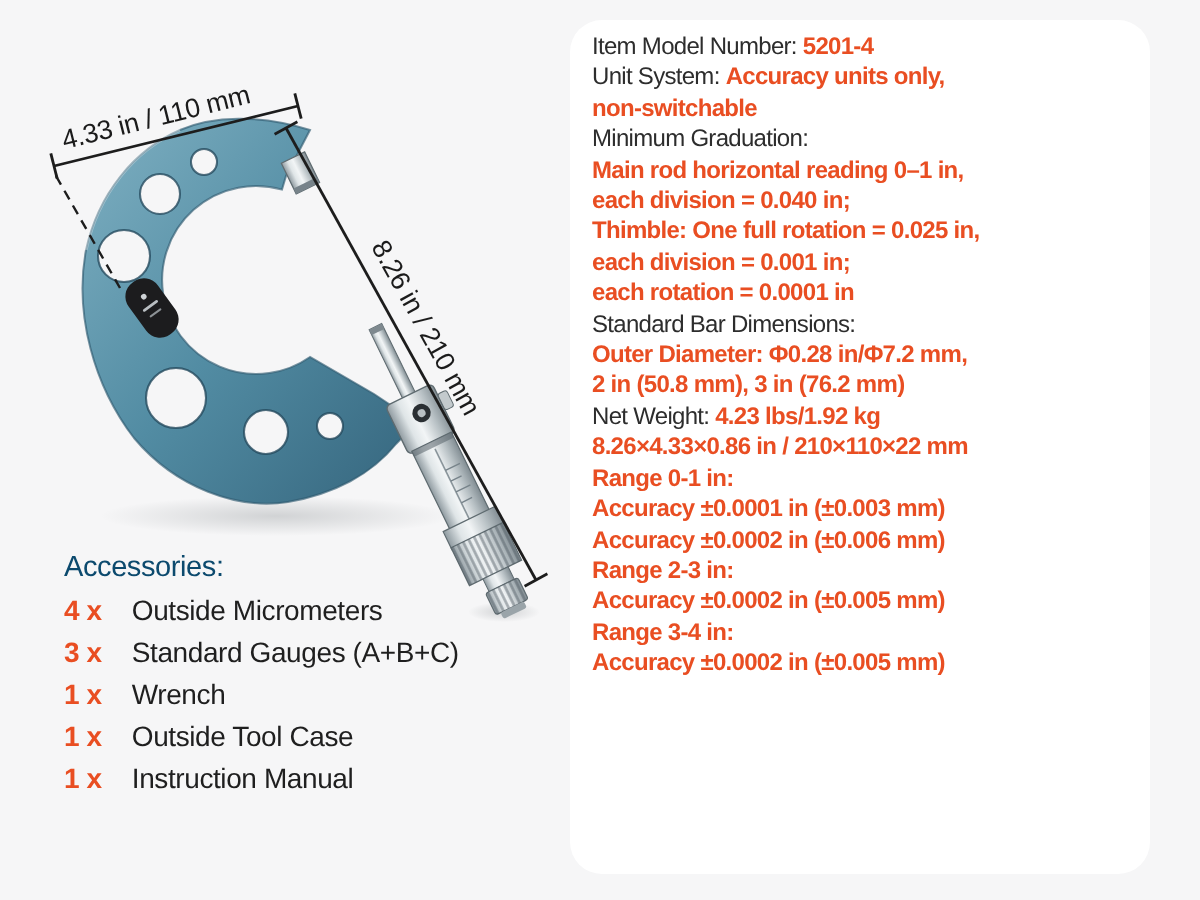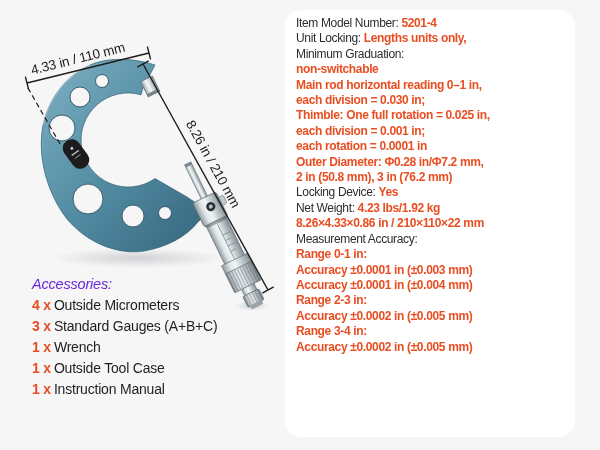--- a/index.html
+++ b/index.html
@@ -5,23 +5,23 @@
   html,body{margin:0;padding:0;}
   body{width:600px;height:450px;background:#f6f6f7;font-family:"Liberation Sans",sans-serif;
        -webkit-font-smoothing:antialiased;}
   .page{position:relative;width:600px;height:450px;overflow:hidden;}
 
   
   .diagram-svg{position:absolute;left:0;top:0;}
 
   
   .accessories{position:absolute;left:32px;top:274px;}
-  .acc-title{font-size:14.5px;line-height:21px;color:#6d28d9;letter-spacing:-.2px;font-style:italic;}
+  .acc-title{font-size:14.5px;line-height:21px;color:#0c4a6e;letter-spacing:-.2px;}
   .acc-line{font-size:14px;line-height:21px;color:#1f1f1f;letter-spacing:-.2px;white-space:nowrap;}
-  .acc-line .qty{color:var(--accent,#e94e22);font-weight:700;margin-right:3px;}
+  .acc-line .qty{color:var(--accent,#e94e22);font-weight:700;margin-right:15px;}
 
   
   .card{position:absolute;left:285px;top:10px;width:290px;height:427px;background:#ffffff;
         border-radius:16px;box-sizing:border-box;padding:6px 6px 0 11px;overflow:hidden;}
   .spec-line{font-size:12px;line-height:15.4px;letter-spacing:-.35px;color:#2d2d2d;white-space:nowrap;}
   .spec-line .accent{color:var(--accent,#e94e22);font-weight:700;}
   .spec-line .plain{font-weight:400;}
 
   .dim-label{font-size:13.5px;fill:#1b1b1b;letter-spacing:-.2px;}
 </style>
@@ -143,37 +143,36 @@
         <div class="acc-line"><span class="qty">3 x</span><span>Standard Gauges (A+B+C)</span></div>
         <div class="acc-line"><span class="qty">1 x</span><span>Wrench</span></div>
         <div class="acc-line"><span class="qty">1 x</span><span>Outside Tool Case</span></div>
         <div class="acc-line"><span class="qty">1 x</span><span>Instruction Manual</span></div>
       </div>
   </div>
 
   <div class="card">
     <div id="specList">
         <div class="spec-line"><span class="plain">Item Model Number: </span><span class="accent">5201-4</span></div>
-        <div class="spec-line"><span class="plain">Unit Locking: </span><span class="accent">Lengths units only,</span></div>
+        <div class="spec-line"><span class="plain">Unit System: </span><span class="accent">Accuracy units only,</span></div>
+        <div class="spec-line"><span class="accent">non-switchable</span></div>
         <div class="spec-line"><span class="plain">Minimum Graduation:</span></div>
-        <div class="spec-line"><span class="accent">non-switchable</span></div>
         <div class="spec-line"><span class="accent">Main rod horizontal reading 0–1 in,</span></div>
-        <div class="spec-line"><span class="accent">each division = 0.030 in;</span></div>
+        <div class="spec-line"><span class="accent">each division = 0.040 in;</span></div>
         <div class="spec-line"><span class="accent">Thimble: One full rotation = 0.025 in,</span></div>
         <div class="spec-line"><span class="accent">each division = 0.001 in;</span></div>
         <div class="spec-line"><span class="accent">each rotation = 0.0001 in</span></div>
+        <div class="spec-line"><span class="plain">Standard Bar Dimensions:</span></div>
         <div class="spec-line"><span class="accent">Outer Diameter: Φ0.28 in/Φ7.2 mm,</span></div>
         <div class="spec-line"><span class="accent">2 in (50.8 mm), 3 in (76.2 mm)</span></div>
-        <div class="spec-line"><span class="plain">Locking Device: </span><span class="accent">Yes</span></div>
         <div class="spec-line"><span class="plain">Net Weight: </span><span class="accent">4.23 lbs/1.92 kg</span></div>
         <div class="spec-line"><span class="accent">8.26×4.33×0.86 in / 210×110×22 mm</span></div>
-        <div class="spec-line"><span class="plain">Measurement Accuracy:</span></div>
         <div class="spec-line"><span class="accent">Range 0-1 in:</span></div>
         <div class="spec-line"><span class="accent">Accuracy ±0.0001 in (±0.003 mm)</span></div>
-        <div class="spec-line"><span class="accent">Accuracy ±0.0001 in (±0.004 mm)</span></div>
+        <div class="spec-line"><span class="accent">Accuracy ±0.0002 in (±0.006 mm)</span></div>
         <div class="spec-line"><span class="accent">Range 2-3 in:</span></div>
         <div class="spec-line"><span class="accent">Accuracy ±0.0002 in (±0.005 mm)</span></div>
         <div class="spec-line"><span class="accent">Range 3-4 in:</span></div>
         <div class="spec-line"><span class="accent">Accuracy ±0.0002 in (±0.005 mm)</span></div>
       </div>
   </div>
 
 </div>
 
 </body></html>

